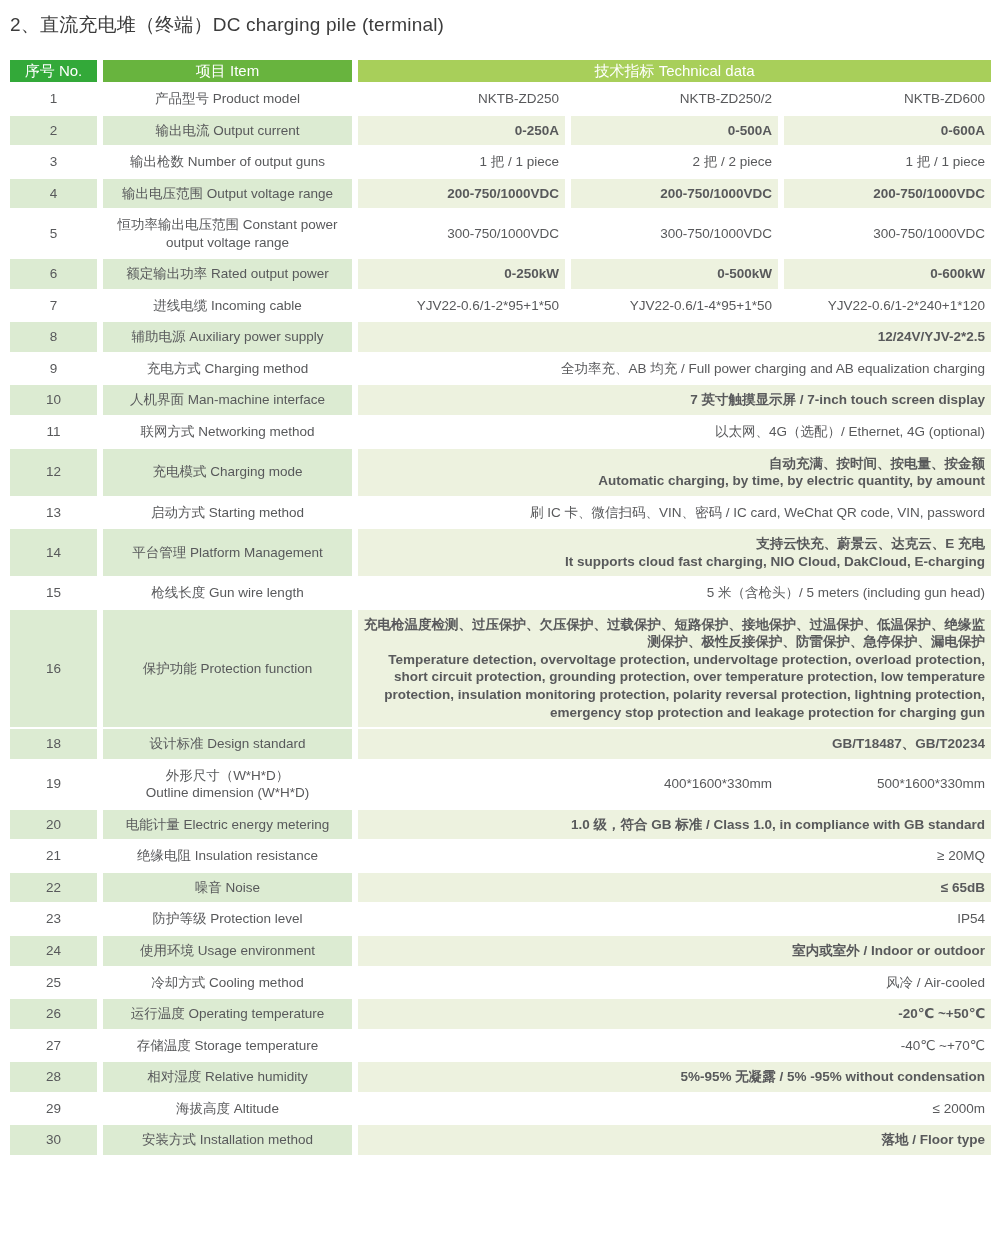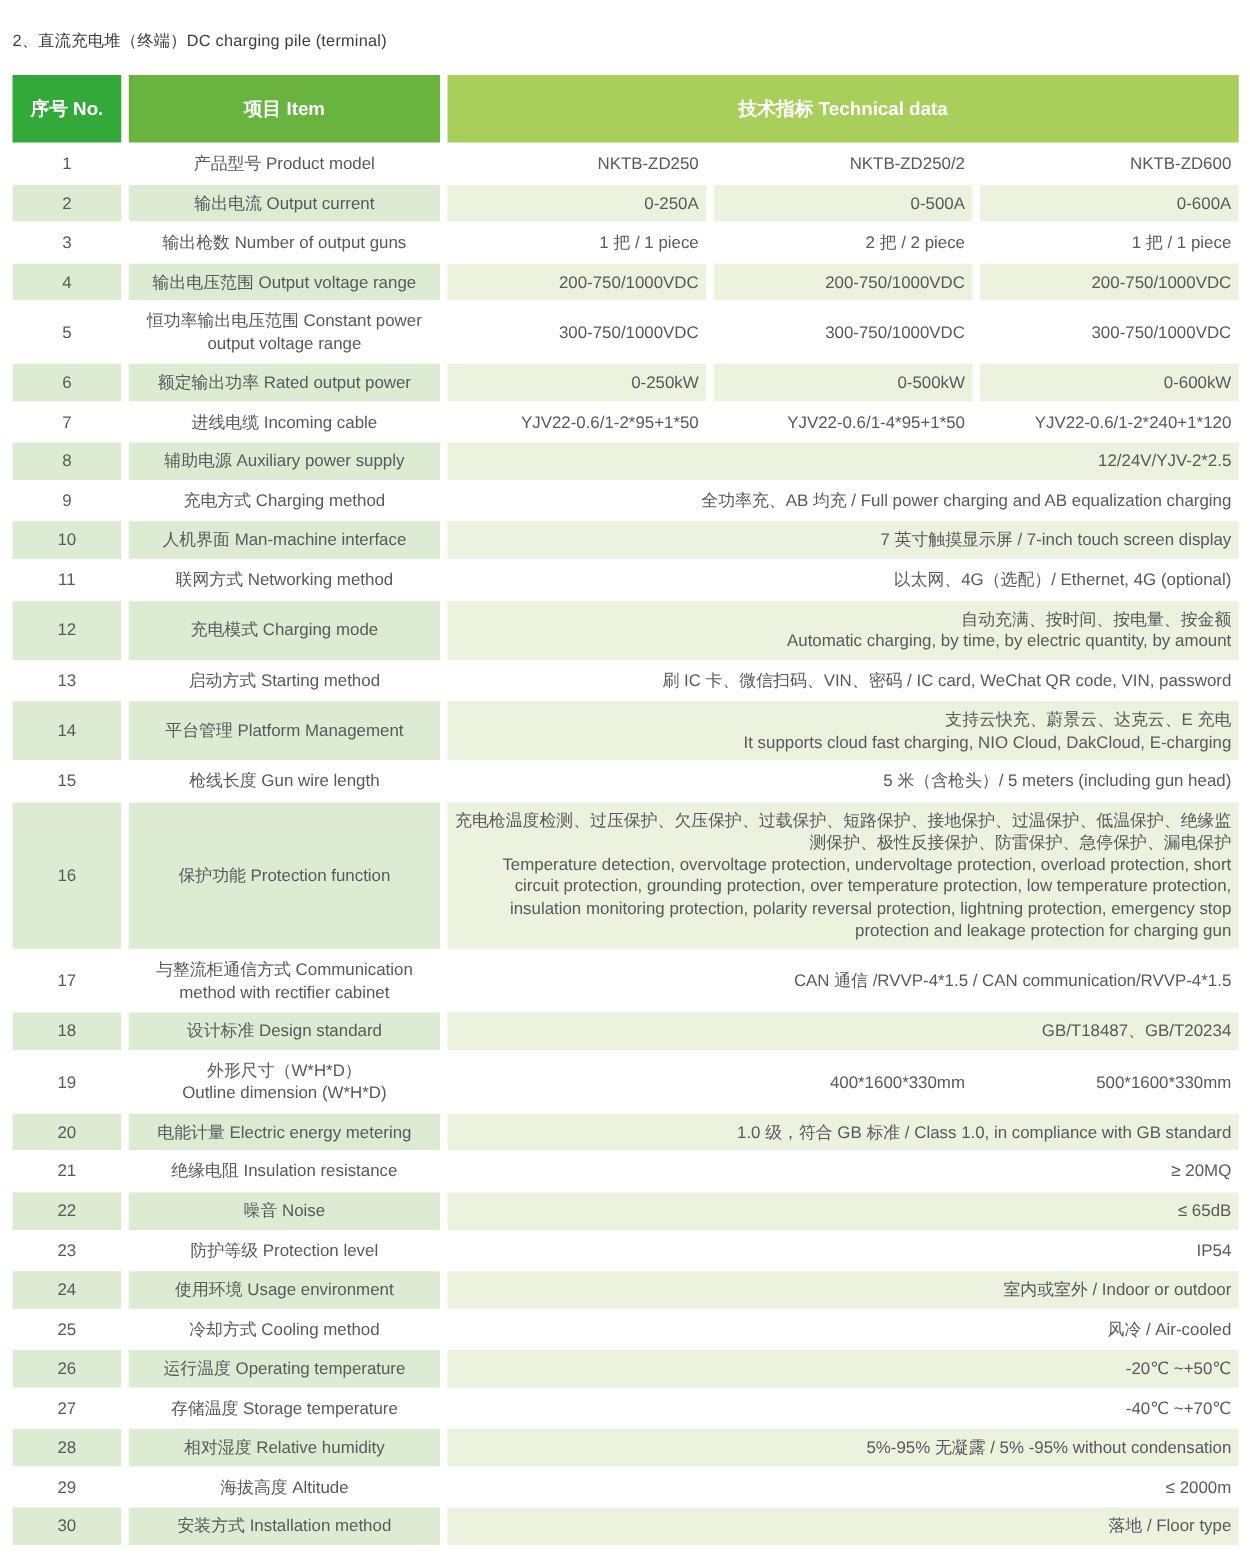--- a/index.html
+++ b/index.html
@@ -12,43 +12,43 @@
     --title-text:#3c3c3c;
     --header-text:#ffffff;
   }
   html,body{margin:0;padding:0;}
   body{
     width:1000px;height:1244px;position:relative;background:#ffffff;
     font-family:"Liberation Sans","DejaVu Sans",sans-serif;
     color:var(--body-text);
   }
   .page-title{
-    position:absolute;top:24px;left:10px;
-    font-size:13px;color:var(--title-text);letter-spacing:.2px;
+    position:absolute;top:12px;left:10px;
+    font-size:19px;color:var(--title-text);letter-spacing:.2px;
   }
   table.spec{
     position:absolute;top:58px;left:4px;width:993px;
     border-collapse:separate;border-spacing:6px 2px;table-layout:fixed;
   }
   th{
-    font-weight:bold;color:var(--header-text);font-size:15px;
-    padding:16px 2px;height:22px;text-align:center;
+    font-weight:normal;color:var(--header-text);font-size:15px;
+    padding:0 2px;height:22px;text-align:center;
   }
   .th-no{background:var(--header-no-bg);}
   .th-item{background:var(--header-item-bg);}
   .th-tech{background:var(--header-tech-bg);margin-left:24px;}
   td{
     font-size:13.5px;line-height:1.3;vertical-align:middle;
     padding:6px 6px;color:var(--body-text);
   }
   .c-no{text-align:center;}
   .c-item{text-align:center;white-space:pre-line;}
   .c-val{text-align:right;white-space:pre-line;}
   tr.shaded .c-no,tr.shaded .c-item{background:var(--row-shaded-left-bg);}
-  tr.shaded .c-val{background:var(--row-shaded-data-bg);}
+  tr.shaded .c-val{background:var(--row-shaded-data-bg);font-weight:bold;}
 </style>
 </head>
 <body>
 
 <div class="page-title">2、直流充电堆（终端）DC charging pile (terminal)</div>
 
 <table class="spec">
   <colgroup>
     <col style="width:87px">
     <col style="width:249px">
@@ -154,25 +154,20 @@
         <td class="c-no">15</td>
         <td class="c-item">枪线长度 Gun wire length</td>
         <td class="c-val" colspan="3">5 米（含枪头）/  5 meters (including gun head)</td>
       </tr>
       <tr class="shaded">
         <td class="c-no">16</td>
         <td class="c-item">保护功能 Protection function</td>
         <td class="c-val" colspan="3">充电枪温度检测、过压保护、欠压保护、过载保护、短路保护、接地保护、过温保护、低温保护、绝缘监测保护、极性反接保护、防雷保护、急停保护、漏电保护
 Temperature detection, overvoltage protection, undervoltage protection, overload protection, short circuit protection, grounding protection, over temperature protection, low temperature protection, insulation monitoring protection, polarity reversal protection, lightning protection, emergency stop protection and leakage protection for charging gun</td>
       </tr>
-      <tr class="plain">
-        <td class="c-no">17</td>
-        <td class="c-item">与整流柜通信方式 Communication method with rectifier cabinet</td>
-        <td class="c-val" colspan="3">CAN 通信 /RVVP-4*1.5  /  CAN communication/RVVP-4*1.5</td>
-      </tr>
       <tr class="shaded">
         <td class="c-no">18</td>
         <td class="c-item">设计标准 Design standard</td>
         <td class="c-val" colspan="3">GB/T18487、GB/T20234</td>
       </tr>
       <tr class="plain">
         <td class="c-no">19</td>
         <td class="c-item">外形尺寸（W*H*D）
 Outline dimension (W*H*D)</td>
         <td class="c-val" colspan="2">400*1600*330mm</td>

